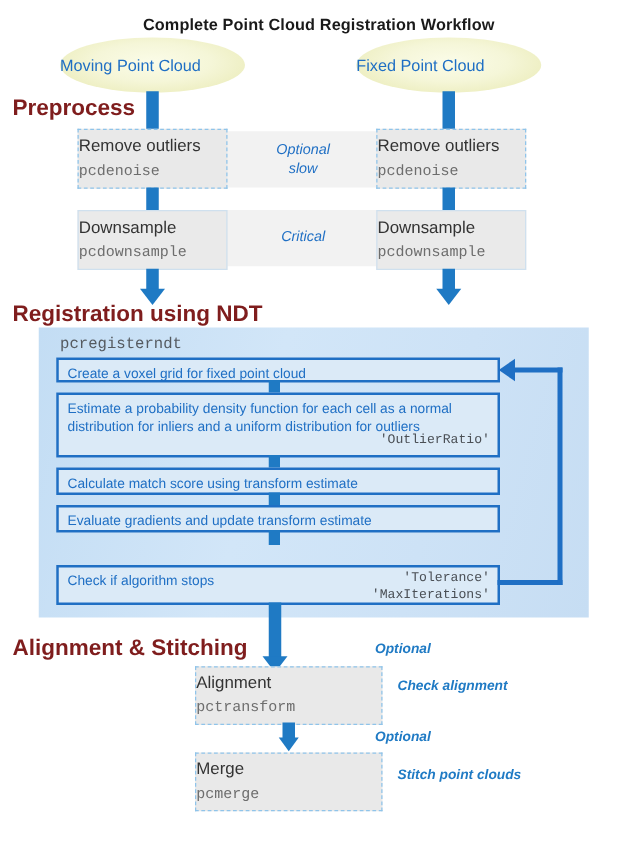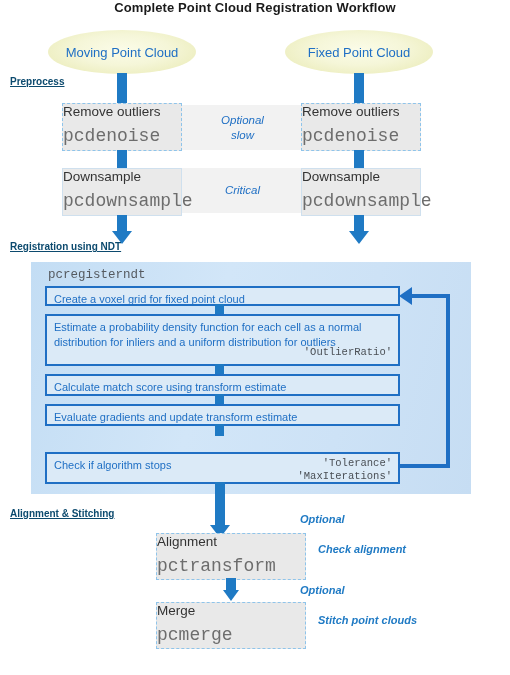--- a/index.html
+++ b/index.html
@@ -6,56 +6,55 @@
   body{
     width:510px;height:675px;
     background:#ffffff;
     font-family:"Liberation Sans", sans-serif;
     overflow:hidden;
   }
   #stage{position:relative;width:510px;height:675px;}
 
   
   .title{
-    position:absolute;left:0;top:0;width:510px;
+    position:absolute;left:0;top:12px;width:510px;
     text-align:center;
     font-size:13px;font-weight:bold;color:#1a1a1a;
     letter-spacing:.1px;
   }
 
   
   .section-label{
     position:absolute;
-    font-size:10px;font-weight:bold;color:#0c4a6e;
+    font-size:18px;font-weight:bold;color:#7f1d1d;
     white-space:nowrap;
-    text-decoration:underline;
   }
 
   
   .ellipse{
     position:absolute;
     border-radius:50%;
     background:radial-gradient(ellipse at 50% 45%, #fbfce8 0%, #f5f6d8 45%, #edeec0 78%, #e8e9b6 100%);
-    display:flex;align-items:center;justify-content:center;
+    display:flex;align-items:center;justify-content:flex-start;
     color:#1f6fc4;font-size:13px;
     box-shadow:0 0 0 0 rgba(0,0,0,0);
   }
 
   
   .pbox{
     position:absolute;
     background:#eaeaea;
     display:flex;flex-direction:column;
     align-items:flex-start;justify-content:center;
     box-sizing:border-box;
   }
   .pbox.dashed{border:1.5px dashed #8fc4ea;background:#e9e9e9;}
   .pbox.solid{border:1.5px solid #cfe0ee;background:#eaeaea;}
   .pbox .main{font-size:13.5px;color:#333;line-height:1.25;}
-  .pbox .mono{font-family:"Liberation Mono", monospace;font-size:18px;color:#6d6d6d;line-height:1.4;margin-top:3px;}
+  .pbox .mono{font-family:"Liberation Mono", monospace;font-size:12px;color:#6d6d6d;line-height:1.4;margin-top:3px;}
 
   
   .strip{
     position:absolute;background:#f2f2f2;
     display:flex;align-items:center;justify-content:center;
     text-align:center;
     color:#1f6fc4;font-size:11.5px;font-style:italic;line-height:1.25;
   }
 
   

